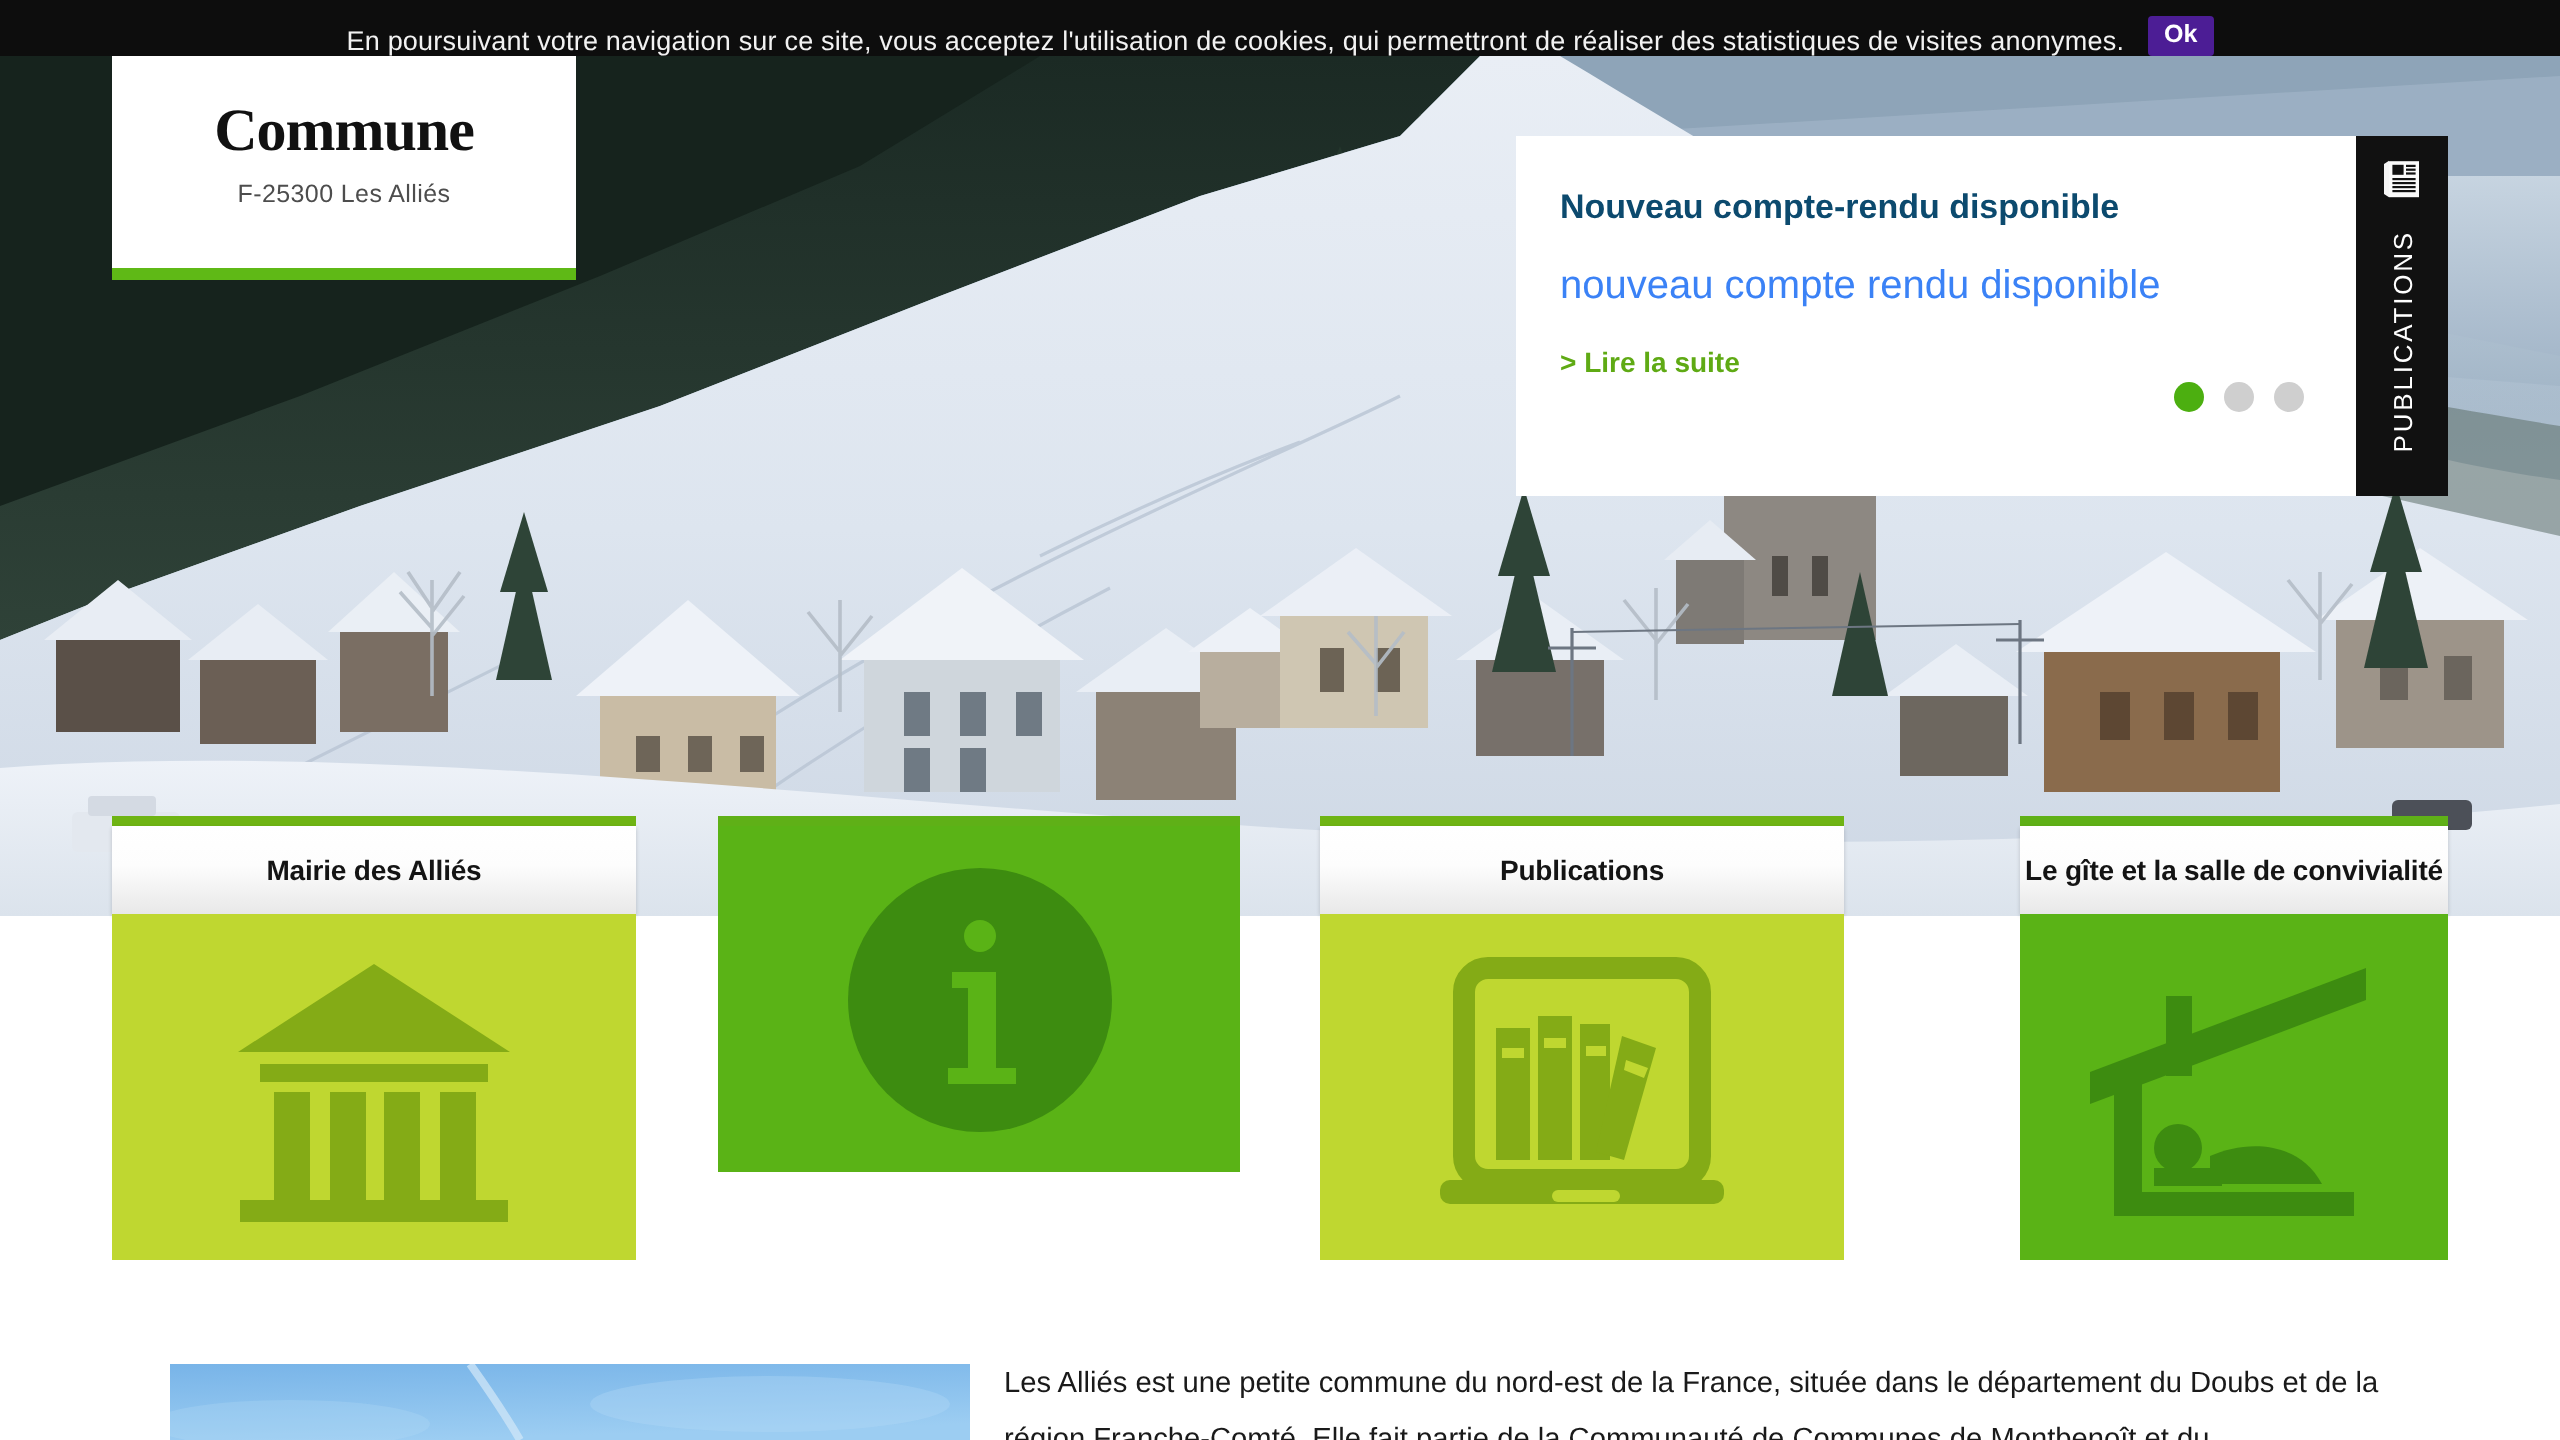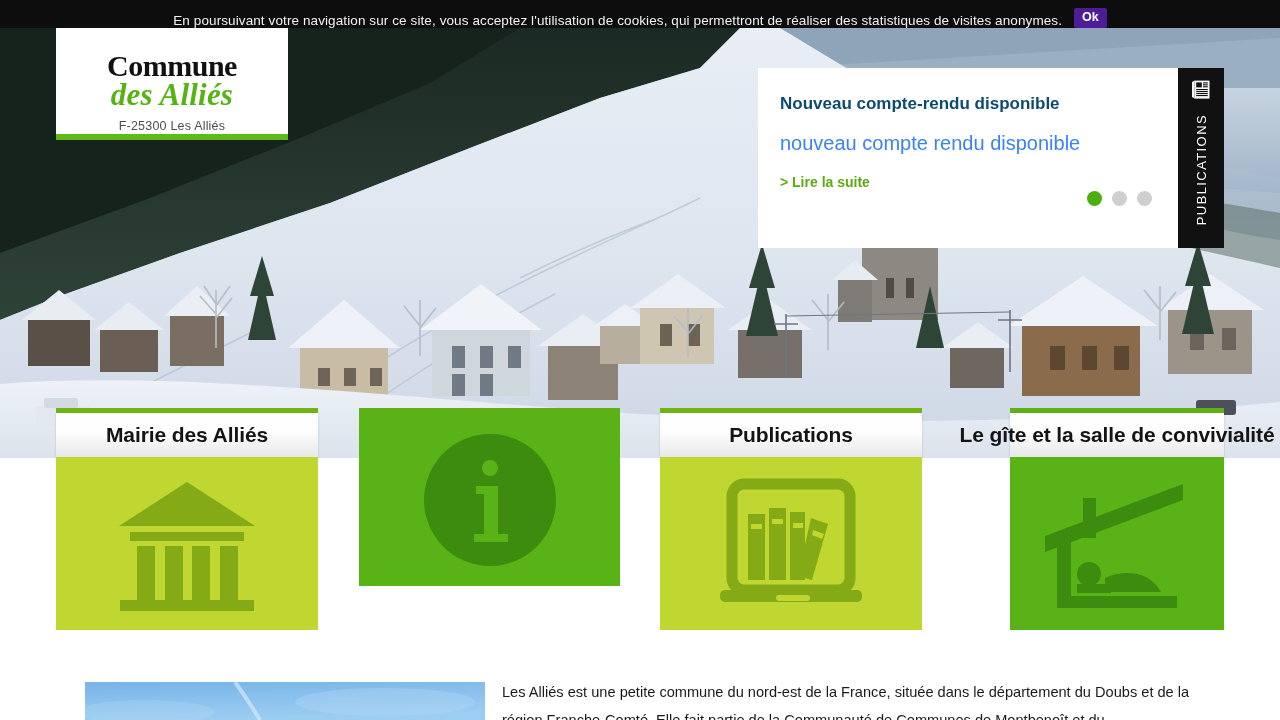--- a/index.html
+++ b/index.html
@@ -139,21 +139,21 @@
   .cards { position: absolute; left: 0; top: 408px; width: 1280px; height: 222px; z-index: 30; }
   .card { position: absolute; top: 0; cursor: pointer; }
   .card-accent { height: 5px; width: 100%; }
   .card-head {
     height: 44px;
     background: linear-gradient(to bottom, #ffffff 0%, #fdfdfd 45%, #e8e8e8 100%);
     display: flex; align-items: center; justify-content: center;
     box-shadow: 0 1px 2px rgba(0,0,0,.18);
   }
   .card-head span {
-    font-size: 21px;
+    font-size: 14px;
     font-weight: bold;
     color: #141414;
     white-space: nowrap;
     letter-spacing: -.1px;
   }
   .card-body { height: 173px; display: flex; align-items: center; justify-content: center; }
 
   
   .content { position: absolute; left: 0; top: 630px; width: 1280px; height: 90px; z-index: 10; background: #fff; }
   .content-img { position: absolute; left: 85px; top: 52px; width: 400px; height: 38px; overflow: hidden; }
@@ -342,21 +342,20 @@
   </svg>
 </div>
 
 <div class="cookie-bar">
   <span class="cookie-text">En poursuivant votre navigation sur ce site, vous acceptez l'utilisation de cookies, qui permettront de réaliser des statistiques de visites anonymes.</span>
   <button class="cookie-ok">Ok</button>
 </div>
 
 <div class="logo-box">
   <div class="logo-commune">Commune</div>
-  <div class="logo-allies">des Alliés</div>
   <div class="logo-postal">F-25300 Les Alliés</div>
 </div>
 
 <div class="news-panel">
   <div class="news-title">Nouveau compte-rendu disponible</div>
   <div class="news-summary">nouveau compte rendu disponible</div>
   <a class="news-more">&gt; Lire la suite</a>
   <div class="news-dots">
     <span class="dot active"></span>
     <span class="dot"></span>

